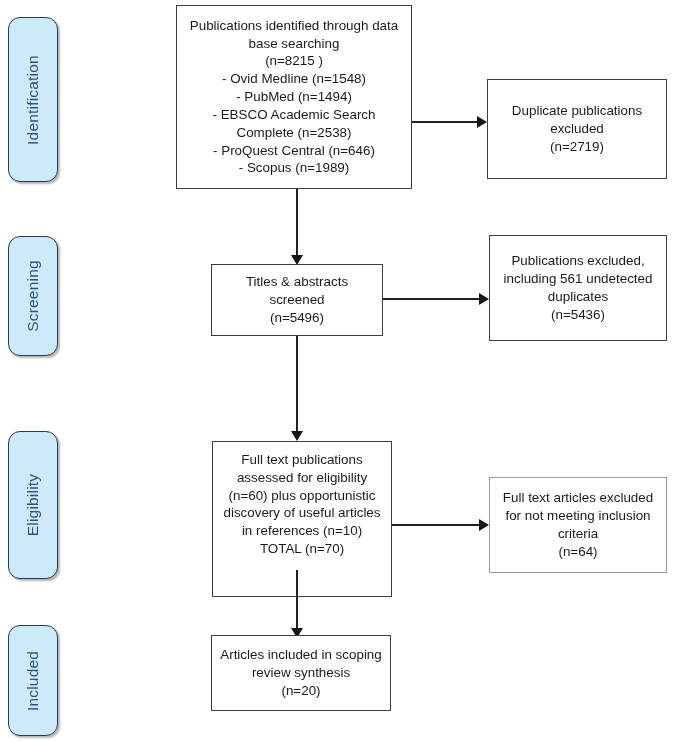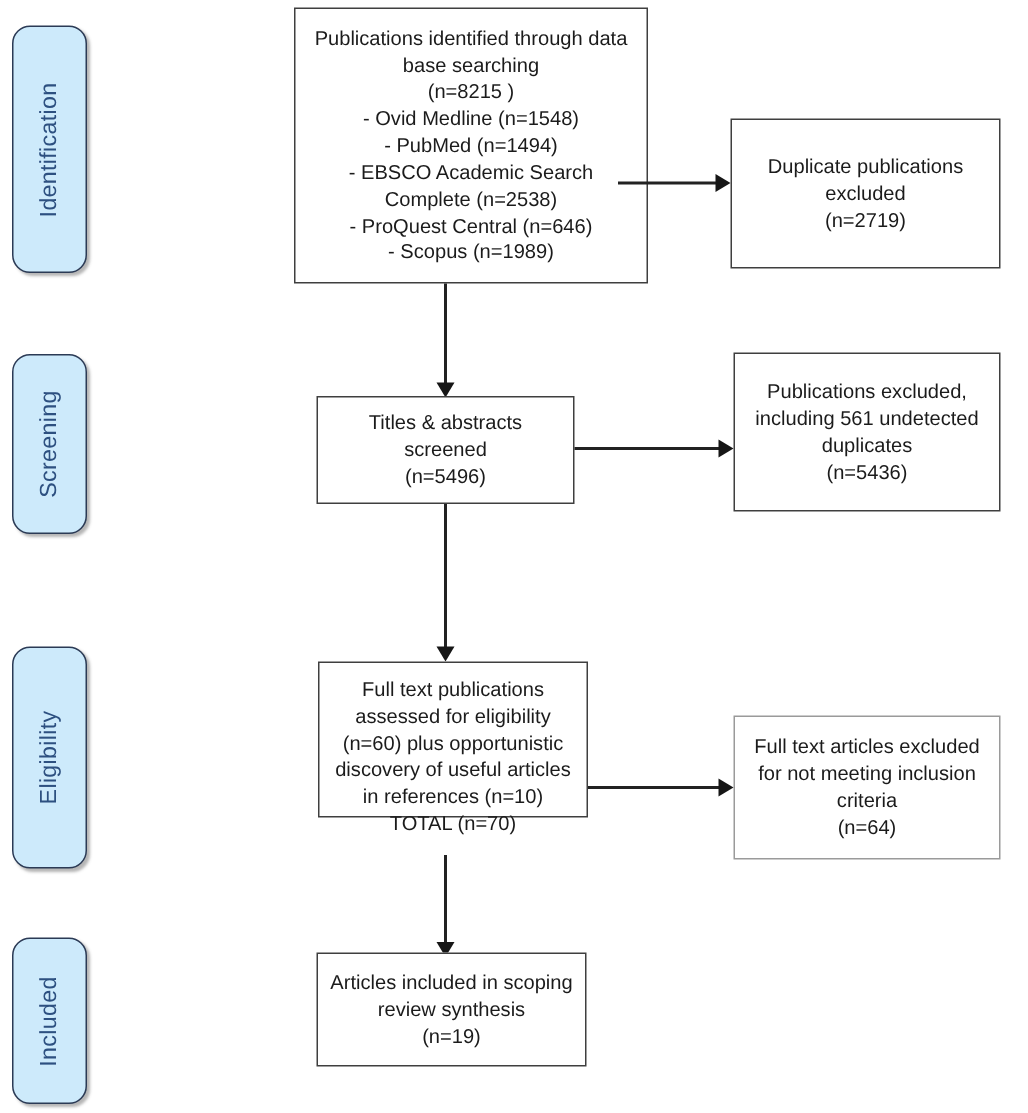--- a/index.html
+++ b/index.html
@@ -106,21 +106,21 @@
   </div>
 
   <div class="phase" style="left:8px; top:431px; width:50px; height:148px;">
     <span class="phase-text">Eligibility</span>
   </div>
 
   <div class="phase" style="left:8px; top:625px; width:50px; height:111px;">
     <span class="phase-text">Included</span>
   </div>
 
-  <div class="box" style="left:176px; top:5px; width:236px; height:184px;margin-left:20px;">
+  <div class="box" style="left:176px; top:5px; width:236px; height:184px;">
     <span class="box-text">Publications identified through data base searching
 (n=8215 )
 - Ovid Medline (n=1548)
 - PubMed (n=1494)
 - EBSCO Academic Search Complete (n=2538)
 - ProQuest Central (n=646)
 - Scopus (n=1989)</span>
   </div>
 
   <div class="box" style="left:487px; top:79px; width:180px; height:100px;justify-content:center;">
@@ -143,34 +143,34 @@
     <span class="box-text">Publications excluded, including 561 undetected duplicates
 (n=5436)</span>
   </div>
 
   <div class="hline" style="left:383px; top:298px; width:98px;"></div>
   <div class="arrow-right" style="left:479px; top:293px;"></div>
 
   <div class="vline" style="left:296px; top:336px; height:100px;"></div>
   <div class="arrow-down" style="left:291px; top:431px;"></div>
 
-  <div class="box topalign" style="left:212px; top:441px; width:180px; height:104px;">
+  <div class="box topalign" style="left:212px; top:441px; width:180px; height:156px;">
     <span class="box-text">Full text publications assessed for eligibility (n=60) plus opportunistic discovery of useful articles in references (n=10)
 TOTAL (n=70)</span>
   </div>
 
   <div class="box light" style="left:489px; top:477px; width:178px; height:96px;">
     <span class="box-text">Full text articles excluded for not meeting inclusion criteria
 (n=64)</span>
   </div>
 
   <div class="hline" style="left:392px; top:524px; width:89px;"></div>
   <div class="arrow-right" style="left:479px; top:519px;"></div>
 
   <div class="vline" style="left:296px; top:570px; height:62px;"></div>
   <div class="arrow-down" style="left:291px; top:628px;"></div>
 
   <div class="box" style="left:211px; top:635px; width:180px; height:76px;">
     <span class="box-text">Articles included in scoping review synthesis
-(n=19)</span>
+(n=20)</span>
   </div>
 
 </div>
 
 </body></html>

